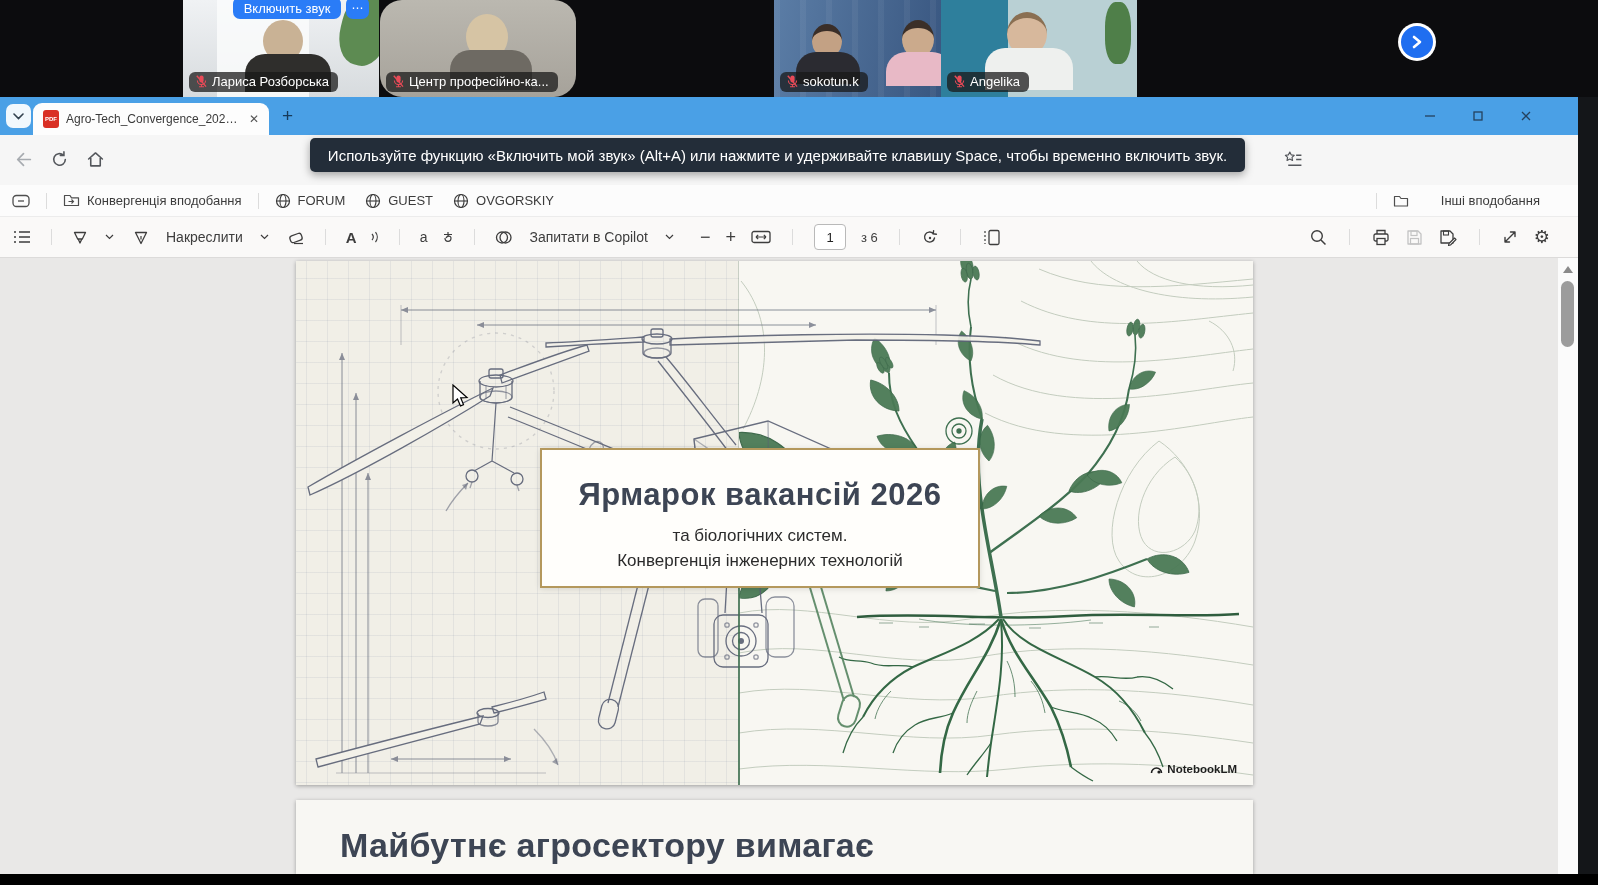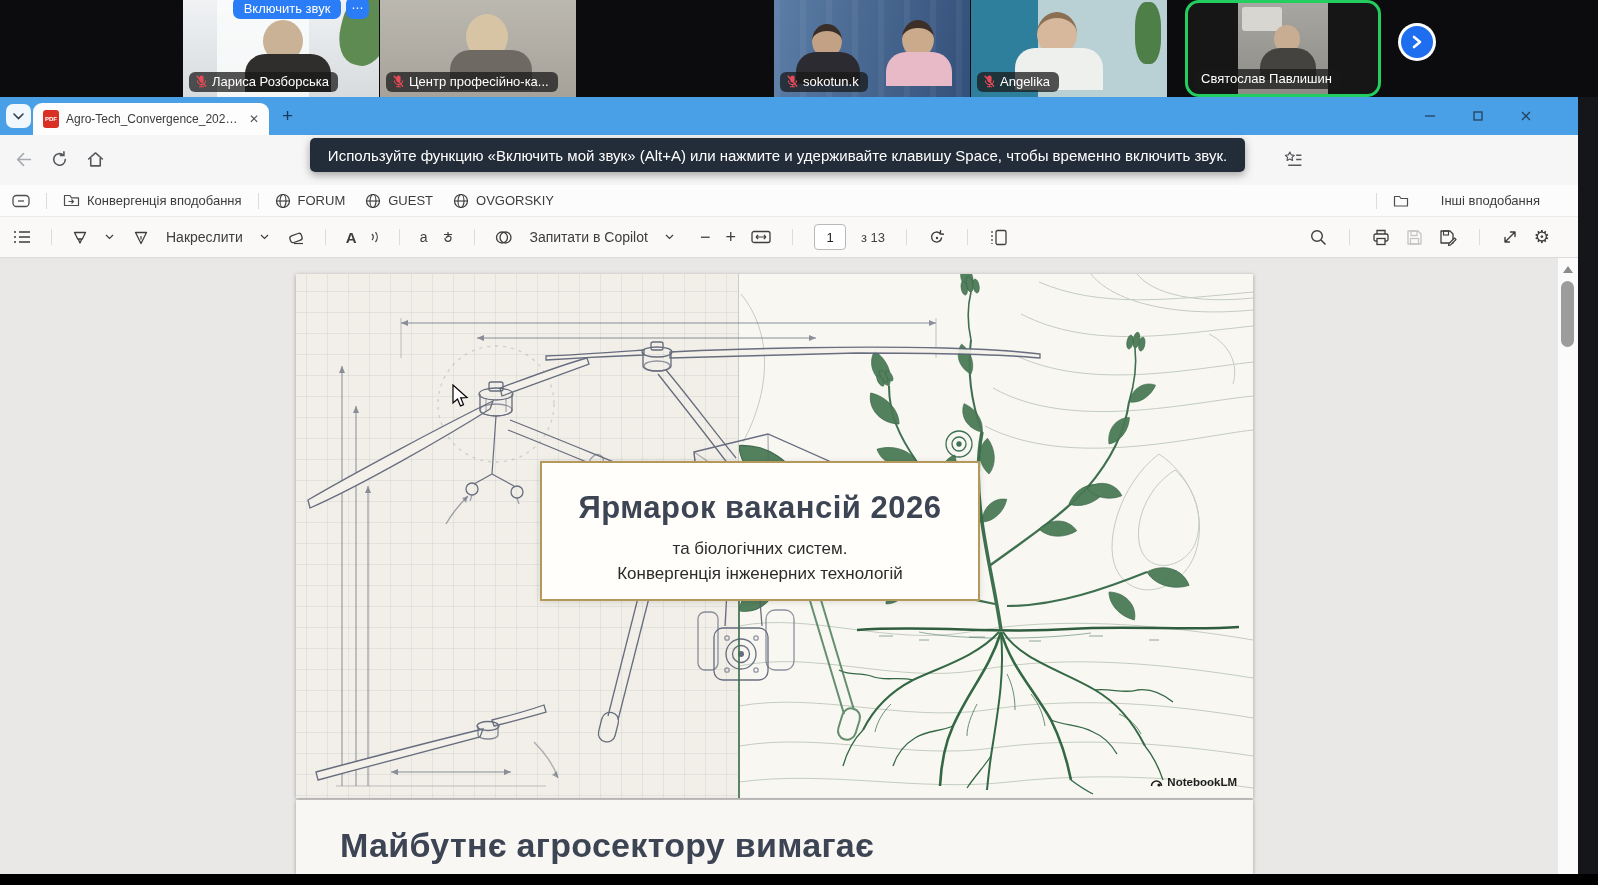--- a/index.html
+++ b/index.html
@@ -77,21 +77,21 @@
   .pb-right{position:absolute;right:28px;top:0;height:40px;display:flex;align-items:center;gap:16px;}
   .tbtn{display:flex;align-items:center;gap:17px;padding:4px 5px;border-radius:4px;}
   .page-box{width:32px;height:26px;border:1px solid #b9b9b9;border-radius:4px;background:#fff;
       display:flex;align-items:center;justify-content:center;font-size:13px;color:#222;}
   .zoom-glyph{font-size:18px;color:#3d3d3d;line-height:1;}
   .gear{font-family:"DejaVu Sans",sans-serif;font-size:18px;color:#3d3d3d;line-height:1;}
 
   
   .viewer{position:absolute;left:0;top:258px;width:1578px;height:616px;background:#e9e8e7;}
   .page1{position:absolute;left:296px;top:3px;width:957px;height:524px;background:#a3a3a3;
-      box-shadow:0 1px 4px rgba(0,0,0,.32);overflow:hidden;margin-top:13px;}
+      box-shadow:0 1px 4px rgba(0,0,0,.32);overflow:hidden;}
   .half-left{position:absolute;left:0;top:0;width:443px;height:524px;background:#f1efe7;
       background-image:linear-gradient(rgba(130,140,165,.13) 1px,transparent 1px),
                        linear-gradient(90deg,rgba(130,140,165,.13) 1px,transparent 1px);
       background-size:21px 21px;background-position:10px 38px;}
   .half-right{position:absolute;left:443px;top:0;width:514px;height:524px;background:#f8f7f2;}
   .divider-green{position:absolute;left:442px;top:327px;width:2px;height:197px;background:#3f7050;opacity:.85;}
   .divider-soft{position:absolute;left:442px;top:0;width:1px;height:330px;background:rgba(80,110,90,.25);}
   .title-card{position:absolute;left:244px;top:187px;width:440px;height:140px;background:#fffefb;
       border:2px solid #b4985c;box-shadow:0 1px 6px rgba(0,0,0,.12);text-align:center;z-index:5;}
   .doc-title{margin-top:27px;font-size:31px;font-weight:800;color:#3d4554;letter-spacing:.5px;}
@@ -129,21 +129,21 @@
       <div class="name-badge">
         <svg width="11" height="13" viewBox="0 0 11 13">
           <rect x="3.4" y="0.5" width="4.2" height="7" rx="2.1" fill="#e84a57"></rect>
           <path d="M1.4,5.5 a4.1,4.1 0 0 0 8.2,0 M5.5,9.6 v1.8 M3,11.8 h5" stroke="#e84a57" stroke-width="1.1" fill="none"></path>
           <line x1="0.8" y1="0.8" x2="10" y2="11.6" stroke="#e84a57" stroke-width="1.4"></line>
         </svg>
         <span>Лариса Розборська</span>
       </div>
     </div>
 
-    <div class="tile" style="left:380px;background:linear-gradient(180deg,#bbb8b0,#a6a29a);">
+    <div class="tile" style="left:380px;background:linear-gradient(180deg,#bbb8b0,#a6a29a);border-radius:22px;">
       <div class="p" style="left:70px;top:14px;">
         <div class="hd" style="width:42px;height:46px;background:#d6c4a4;margin-left:16px;"></div>
         <div class="bd" style="width:82px;height:40px;background:#6e6a63;margin-top:-10px;"></div>
       </div>
       <div class="name-badge">
         <svg width="11" height="13" viewBox="0 0 11 13">
           <rect x="3.4" y="0.5" width="4.2" height="7" rx="2.1" fill="#e84a57"></rect>
           <path d="M1.4,5.5 a4.1,4.1 0 0 0 8.2,0 M5.5,9.6 v1.8 M3,11.8 h5" stroke="#e84a57" stroke-width="1.1" fill="none"></path>
           <line x1="0.8" y1="0.8" x2="10" y2="11.6" stroke="#e84a57" stroke-width="1.4"></line>
         </svg>
@@ -165,48 +165,36 @@
       <div class="name-badge">
         <svg width="11" height="13" viewBox="0 0 11 13">
           <rect x="3.4" y="0.5" width="4.2" height="7" rx="2.1" fill="#e84a57"></rect>
           <path d="M1.4,5.5 a4.1,4.1 0 0 0 8.2,0 M5.5,9.6 v1.8 M3,11.8 h5" stroke="#e84a57" stroke-width="1.1" fill="none"></path>
           <line x1="0.8" y1="0.8" x2="10" y2="11.6" stroke="#e84a57" stroke-width="1.4"></line>
         </svg>
         <span>sokotun.k</span>
       </div>
     </div>
 
-    <div class="tile" style="left:971px;background:linear-gradient(90deg,#2e7f9c 0 34%,#b9d0d4 34%);">
+    <div class="tile" style="left:941px;background:linear-gradient(90deg,#2e7f9c 0 34%,#b9d0d4 34%);">
       <div class="win" style="right:6px;top:2px;width:26px;height:62px;background:#4f7f49;border-radius:40%;"></div>
       <div class="p" style="left:44px;top:12px;">
         <div class="hd" style="width:40px;height:44px;background:#d7b89c;margin-left:22px;border-top:6px solid #8a6f52;"></div>
         <div class="bd" style="width:88px;height:42px;background:#eef0ee;margin-top:-8px;"></div>
       </div>
       <div class="name-badge">
         <svg width="11" height="13" viewBox="0 0 11 13">
           <rect x="3.4" y="0.5" width="4.2" height="7" rx="2.1" fill="#e84a57"></rect>
           <path d="M1.4,5.5 a4.1,4.1 0 0 0 8.2,0 M5.5,9.6 v1.8 M3,11.8 h5" stroke="#e84a57" stroke-width="1.1" fill="none"></path>
           <line x1="0.8" y1="0.8" x2="10" y2="11.6" stroke="#e84a57" stroke-width="1.4"></line>
         </svg>
         <span>Angelika</span>
       </div>
     </div>
 
-    <div class="tile tile-active" style="left:1185px;">
-      <div class="win" style="left:50px;top:0;width:90px;height:94px;background:linear-gradient(#a8a6a0,#8d8b85);">
-        <div style="position:absolute;left:4px;top:4px;width:40px;height:24px;background:#d8d6d0;border-radius:3px;"></div>
-      </div>
-      <div class="p" style="left:72px;top:22px;">
-        <div class="hd" style="width:26px;height:28px;background:#c9ad92;margin-left:14px;"></div>
-        <div class="bd" style="width:56px;height:32px;background:#44433f;margin-top:-5px;"></div>
-      </div>
-      <div class="name-badge">
-        <span>Святослав Павлишин</span>
-      </div>
-    </div>
 
     <button class="unmute-btn">Включить звук</button>
     <button class="more-btn">⋯</button>
 
     <div class="next-btn">
       <div class="inner">
         <svg width="12" height="14" viewBox="0 0 12 14">
           <path d="M3,2 L9,7 L3,12" stroke="#fff" stroke-width="2.6" fill="none" stroke-linecap="round" stroke-linejoin="round"></path>
         </svg>
       </div>
@@ -416,21 +404,21 @@
 
     <div class="pb-center">
       <span class="zoom-glyph">−</span>
       <span class="zoom-glyph">+</span>
       <svg width="20" height="16" viewBox="0 0 20 16">
         <rect x="1" y="2.5" width="18" height="11" rx="2" fill="none" stroke="#3d3d3d" stroke-width="1.3"></rect>
         <path d="M5,8 h10 M5,8 l2.2,-2.2 M5,8 l2.2,2.2 M15,8 l-2.2,-2.2 M15,8 l-2.2,2.2" stroke="#3d3d3d" stroke-width="1.2" fill="none"></path>
       </svg>
       <span class="vdiv"></span>
       <span class="page-box">1</span>
-      <span style="font-size:13px;color:#3f3f3f;">з 13</span>
+      <span style="font-size:13px;color:#3f3f3f;">з 6</span>
       <span class="vdiv"></span>
       <svg width="18" height="18" viewBox="0 0 18 18">
         <path d="M13.5,10 a5,5 0 1 1 -1.5,-4.6 M12.6,2.6 l-0.4,3.2 3.2,0.4" stroke="#3d3d3d" stroke-width="1.4" fill="none" stroke-linecap="round"></path>
         <circle cx="9" cy="10" r="1.2" fill="#3d3d3d"></circle>
       </svg>
       <span class="vdiv"></span>
       <svg width="19" height="17" viewBox="0 0 19 17">
         <path d="M3,2 v13" stroke="#3d3d3d" stroke-width="1.2" stroke-dasharray="2 2"></path>
         <rect x="7" y="1.5" width="10" height="14" rx="1.5" fill="none" stroke="#3d3d3d" stroke-width="1.3"></rect>
       </svg>

